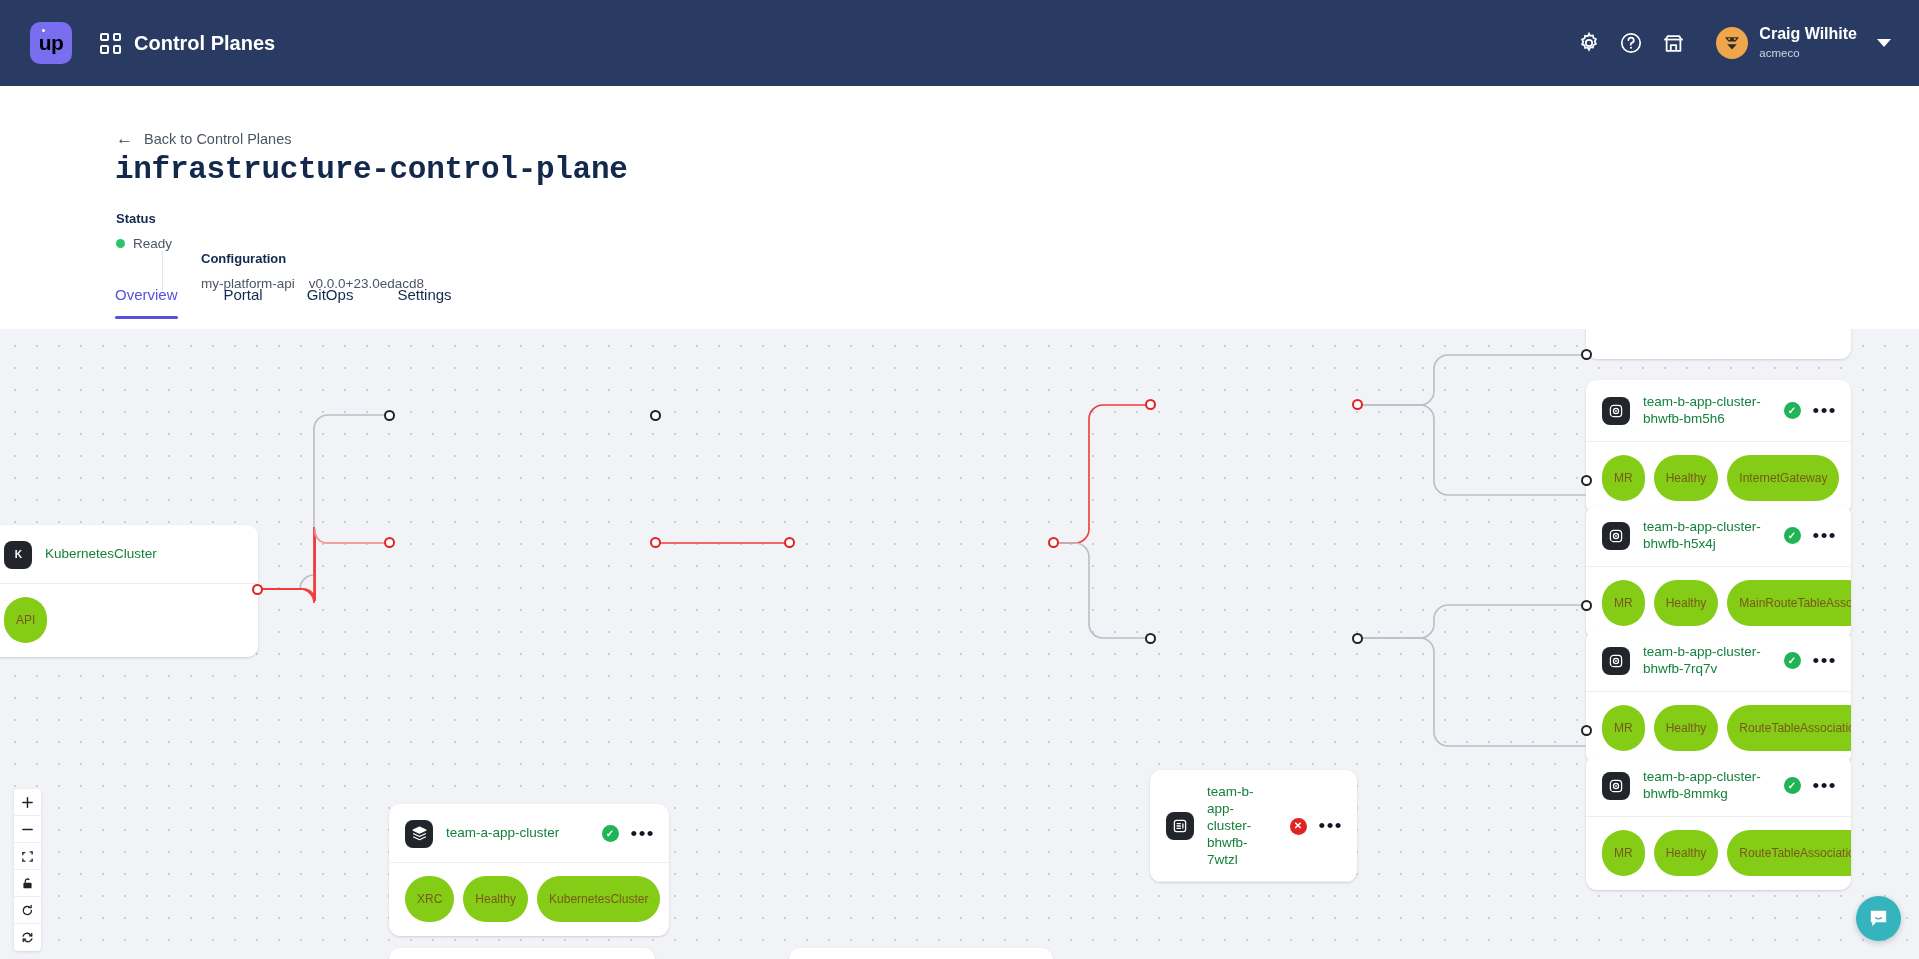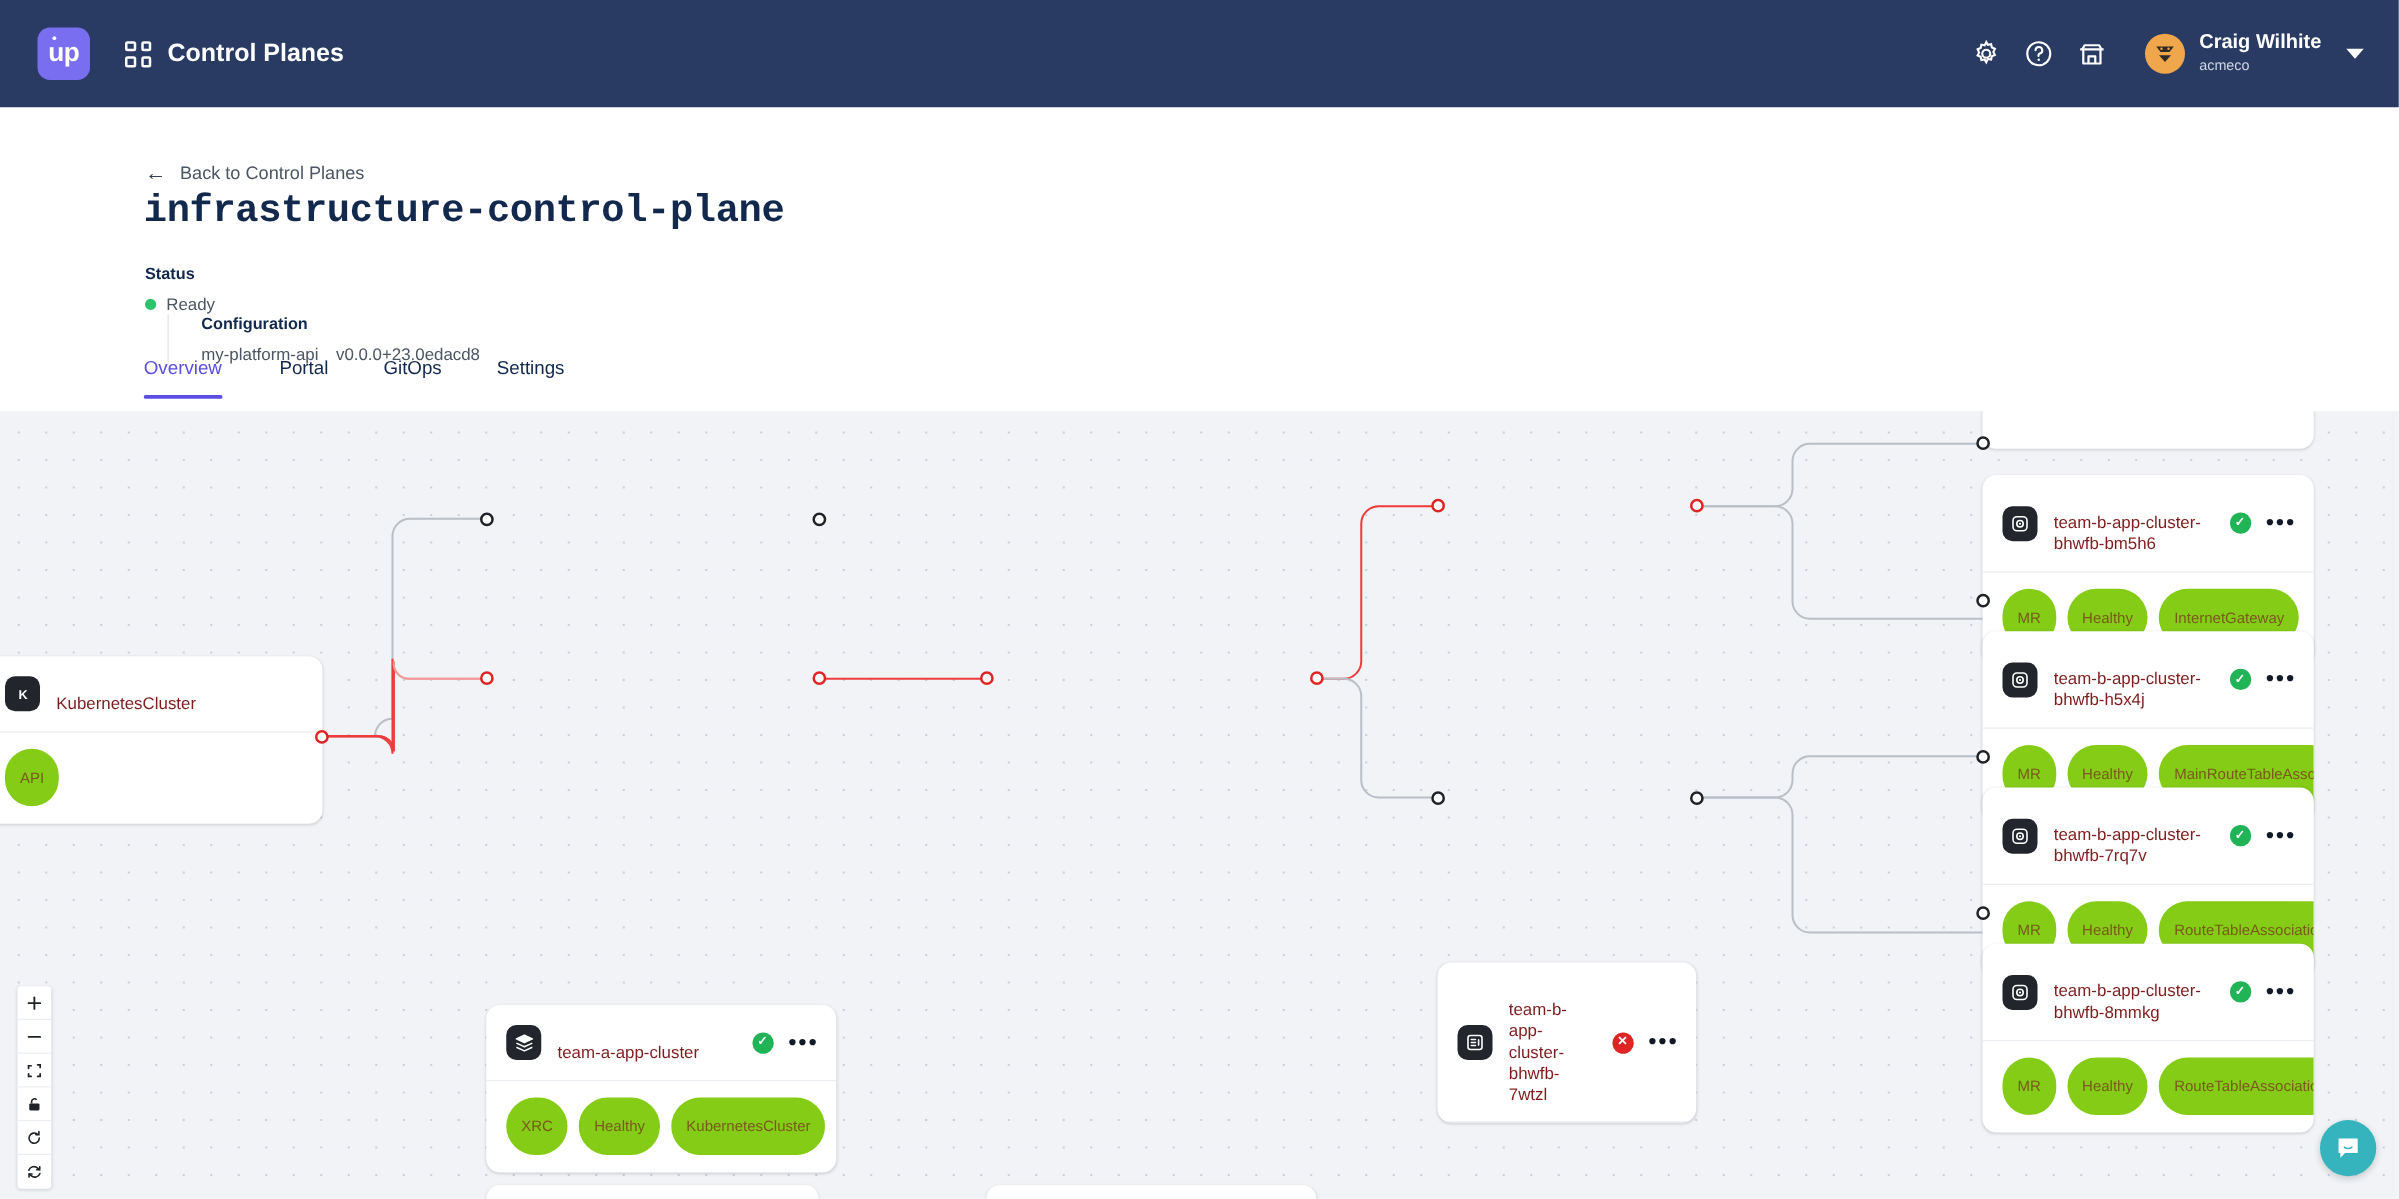--- a/index.html
+++ b/index.html
@@ -17,21 +17,21 @@
     width: 1919px; height: 86px;
     background: #2a3b63;
     display: flex; align-items: center;
   }
   .brand-logo {
     margin-left: 30px;
     width: 42px; height: 42px;
     border-radius: 10px;
     background: #7a6ef0;
     display: flex; align-items: center; justify-content: center;
-    color: #ffffff; font-weight: 700; font-size: 21px;
+    color: #000000; font-weight: 700; font-size: 21px;
     letter-spacing: -0.5px;
     position: relative;
   }
   .brand-logo .dot {
     position: absolute; top: 7px; left: 12px;
     width: 3px; height: 3px; border-radius: 50%; background: #fff;
   }
   .nav-group {
     display: flex; align-items: center; gap: 13px;
     margin-left: 28px;
@@ -98,21 +98,21 @@
     position: absolute; left: 115px; top: 66px;
     font-size: 31px; font-weight: 700; color: #12294d;
     letter-spacing: -0.3px;
     font-family: Liberation Mono, monospace;
   }
   .meta-row {
     position: absolute; left: 116px; top: 125px;
     display: flex; align-items: flex-start; flex-direction: column;
   }
   .meta-col { display: flex; flex-direction: column; gap: 10px; }
-  .meta-col.cfg { margin-left: 18px; padding-left: 26px; border-left: 1px solid #e1e5ea; }
+  .meta-col.cfg { margin-left: 46px; padding-left: 38px; border-left: 1px solid #e1e5ea; }
   .meta-label { font-size: 13px; font-weight: 700; color: #12294d; }
   .meta-val { font-size: 13.5px; color: #4b5563; display: flex; align-items: center; gap: 8px; }
   .status-dot { width: 9px; height: 9px; border-radius: 50%; background: #2cc46b; display: inline-block; }
   .cfg-vals { display: flex; gap: 14px; }
 
   .tabs {
     position: absolute; left: 115px; top: 200px;
     display: flex; gap: 0;
   }
   .tab {
@@ -152,22 +152,22 @@
     padding: 14px 14px 13px 16px;
     min-height: 58px;
   }
   .node-icon {
     width: 28px; height: 28px; border-radius: 8px;
     background: #22252b;
     display: flex; align-items: center; justify-content: center;
     flex: none;
   }
   .node-name {
-    font-size: 13.5px; color: #7f1d1d; line-height: 1.25;
-    flex: 1; word-break: break-word; margin-top: 16px;
+    font-size: 13.5px; color: #15803d; line-height: 1.25;
+    flex: 1; word-break: break-word;
   }
   .node-actions { display: flex; align-items: center; gap: 12px; flex: none; }
   .badge-ok, .badge-err {
     width: 17px; height: 17px; border-radius: 50%;
     display: flex; align-items: center; justify-content: center;
     color: #fff; font-size: 10px; font-weight: 700; line-height: 1;
   }
   .badge-ok { background: #21b457; }
   .badge-err { background: #e02424; }
   .dots { color: #111827; font-size: 19px; letter-spacing: 1.5px; line-height: 0.6; cursor: pointer; }

